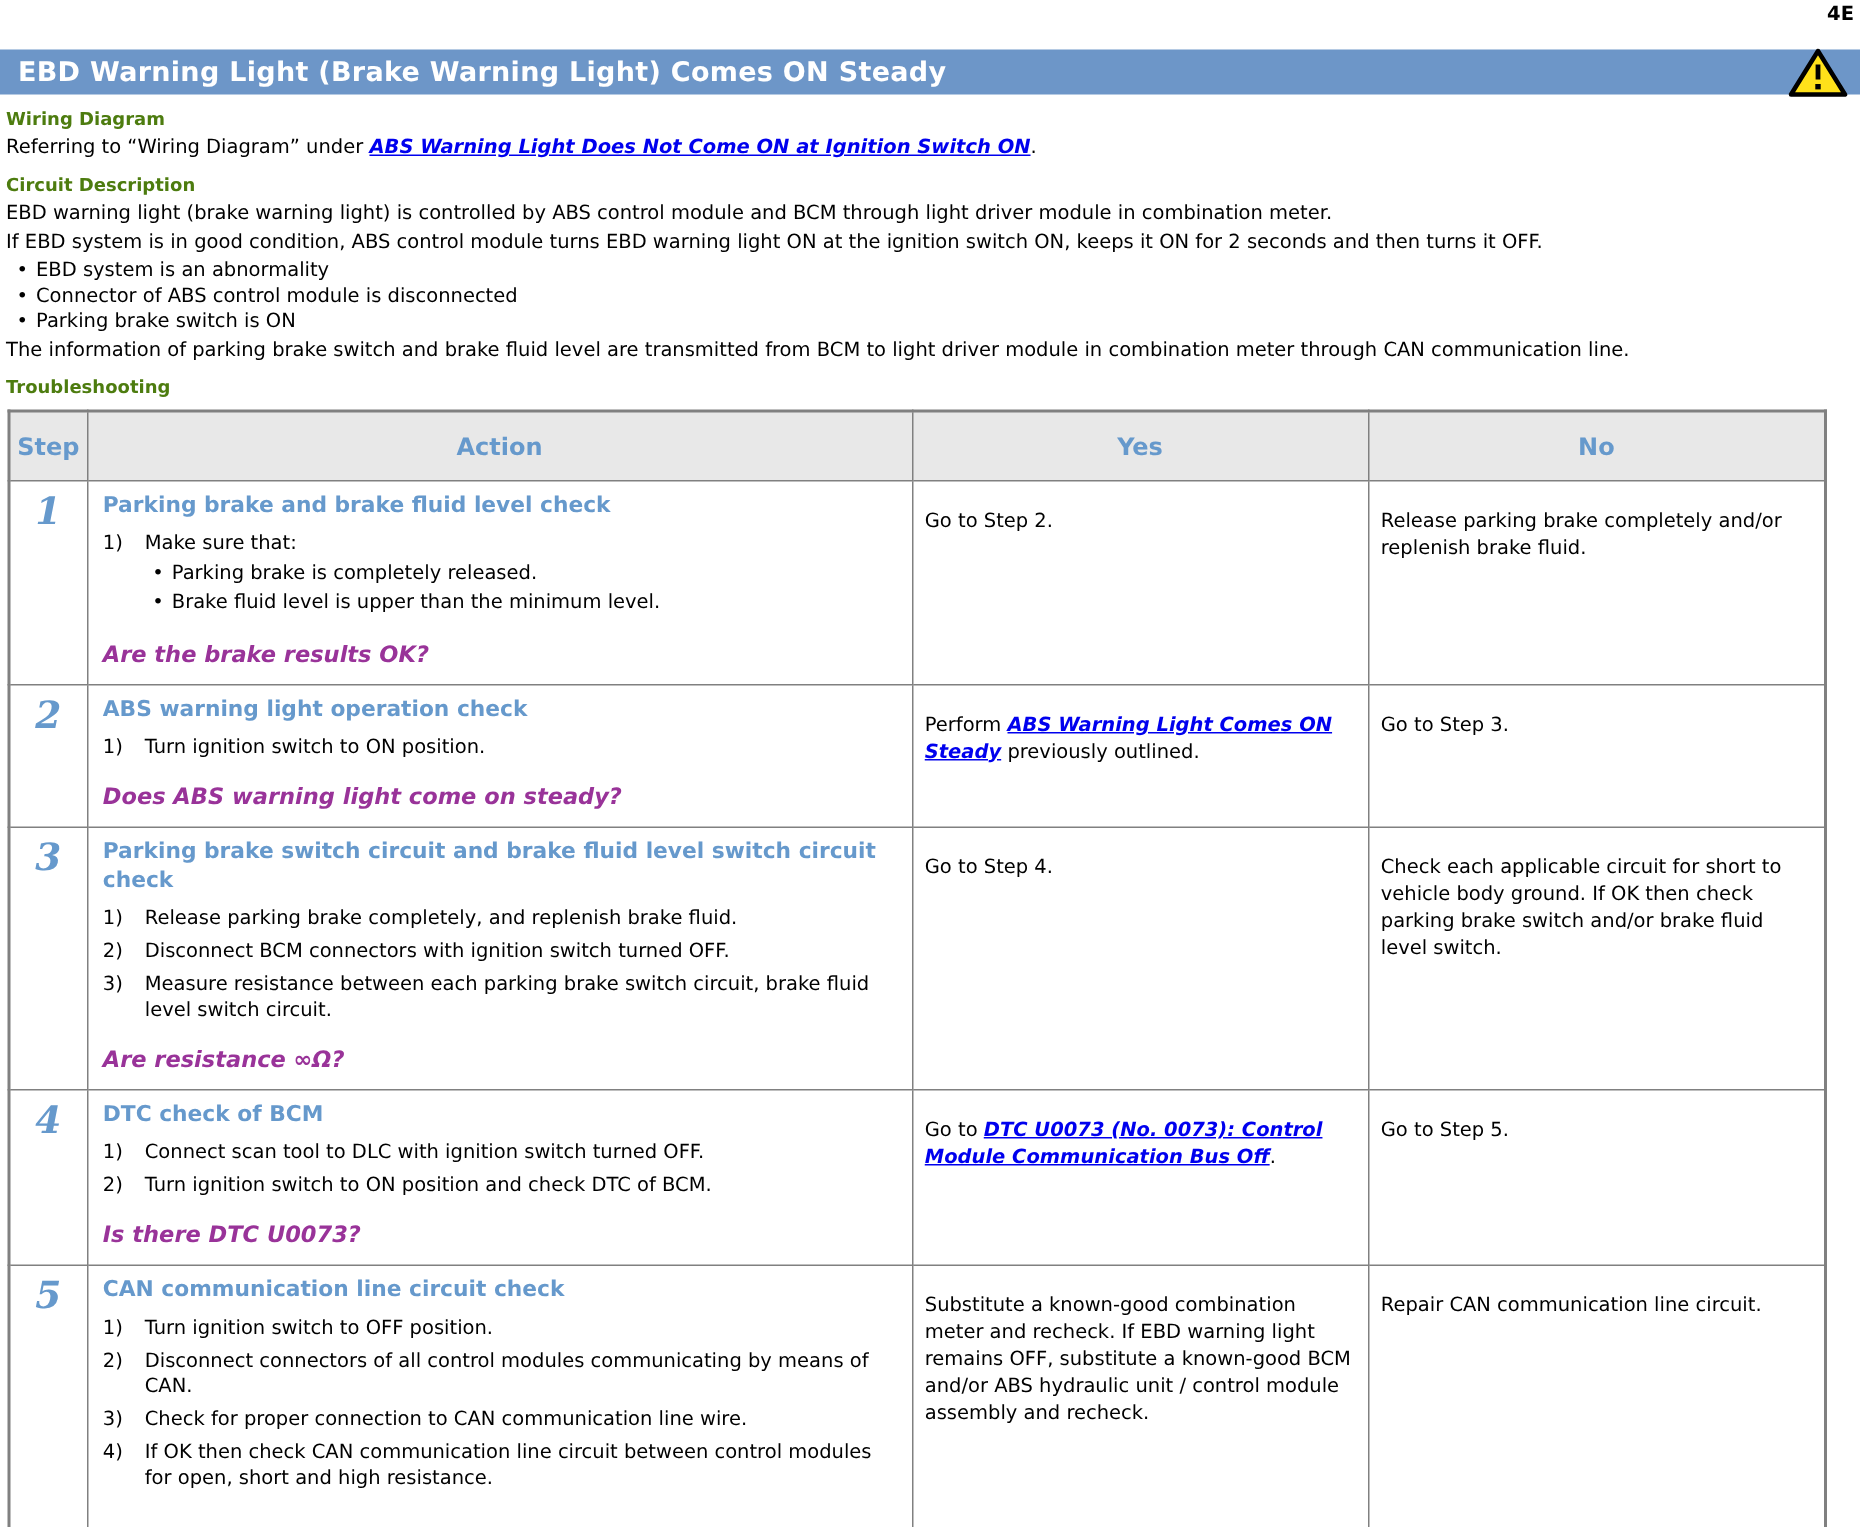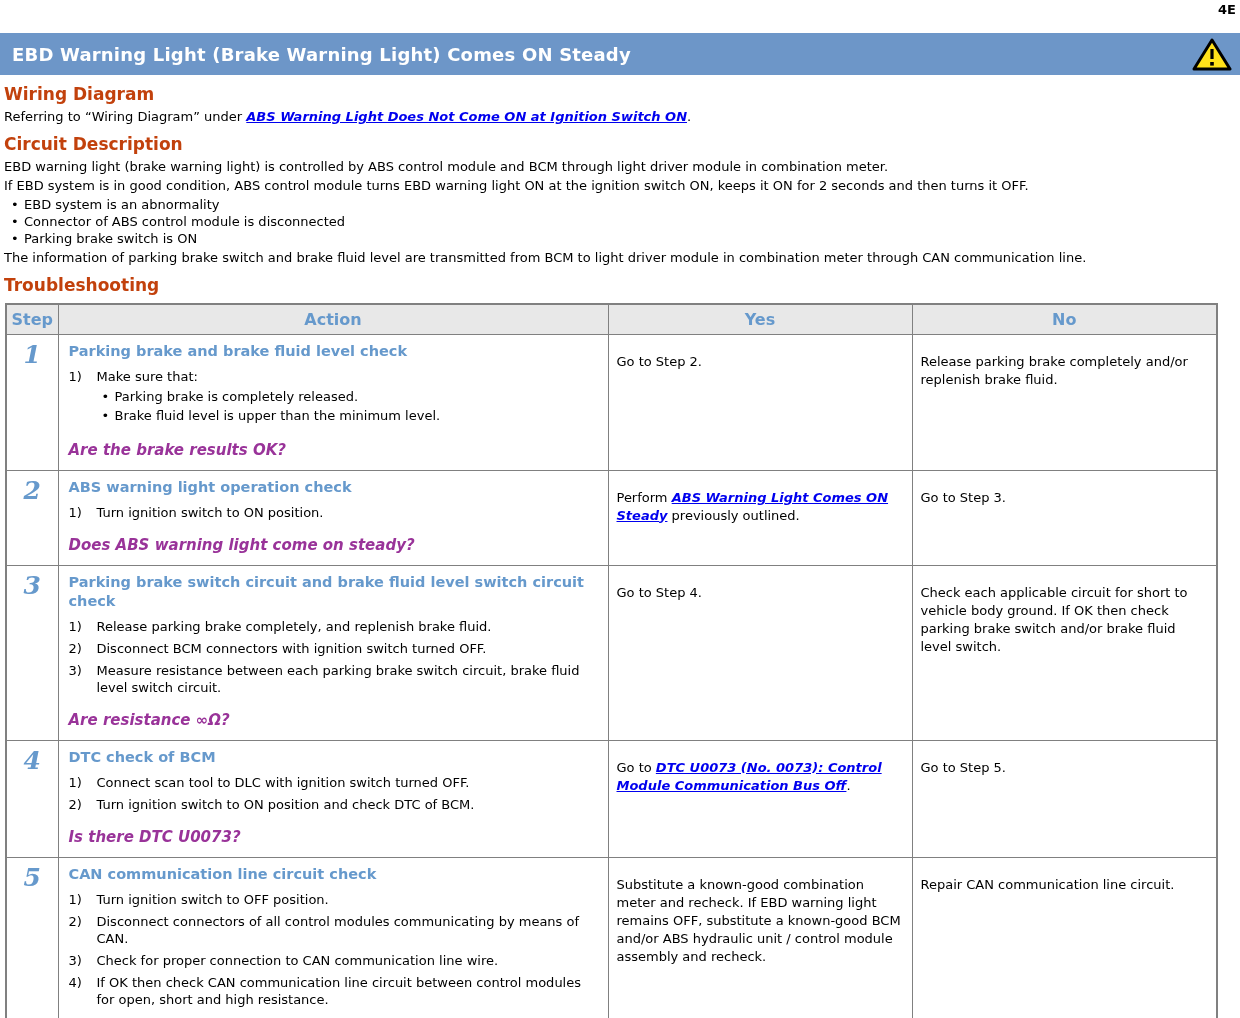--- a/index.html
+++ b/index.html
@@ -7,53 +7,53 @@
   body {
     width:1240px; height:1018px; overflow:hidden;
     font-family:"DejaVu Sans","Liberation Sans",sans-serif;
     font-size:13px; color:#000;
   }
   .page-code {
     text-align:right; font-weight:bold; font-size:13px;
     padding:2px 4px 1px 0; height:33px;
   }
   .title-bar {
-    background:#6d96c8; height:42px;
+    background:#6d96c8; height:30px;
     display:flex; align-items:center; justify-content:space-between;
     padding:0 8px 0 12px;
     gap:30px;
   }
   .title-bar h1 {
     color:#ffffff; font-size:18px; font-weight:bold; letter-spacing:.2px;
     white-space:nowrap;
   }
   .warn-icon { display:flex; align-items:center; }
   h2.sec {
-    color:#c2410c; font-size:17px; font-weight:bold;
+    color:#4d7c0f; font-size:12px; font-weight:bold;
     margin:9px 0 4px 4px;
   }
   .body-line { margin:1px 0 4px 4px; line-height:17px; }
   .body-line.tight { margin-bottom:2px; }
   ul.dots { margin:1px 0 2px 8px; padding-left:14px; list-style:none; }
   ul.dots li { line-height:17px; padding-left:2px; position:relative; margin-bottom:0; }
   ul.dots li::before { content:"•"; position:absolute; left:-11px; }
   .doc-link {
     color:#0000ee; font-weight:bold; font-style:italic;
     text-decoration:underline; cursor:pointer;
   }
   
   table.ts {
     border-collapse:collapse; table-layout:fixed;
     margin:8px 0 0 5px; width:1211px;
     border:2px solid #808080;
   }
   table.ts th, table.ts td { border:1px solid #808080; vertical-align:top; }
   table.ts thead th {
     background:#e8e8e8; color:#6699cc; font-size:16px; font-weight:bold;
-    height:30px; vertical-align:middle;
+    height:46px; vertical-align:middle;
   }
   td.step-cell { text-align:center; padding-top:5px; }
   .step-num {
     color:#6699cc; font-size:25px; font-weight:bold; font-style:italic;
     font-family:"DejaVu Serif","Liberation Serif",serif;
   }
   td.action-cell { padding:6px 8px 8px 8px; }
   .action-title {
     color:#6699cc; font-weight:bold; font-size:14.5px; line-height:19px;
     margin:1px 0 7px 2px;

